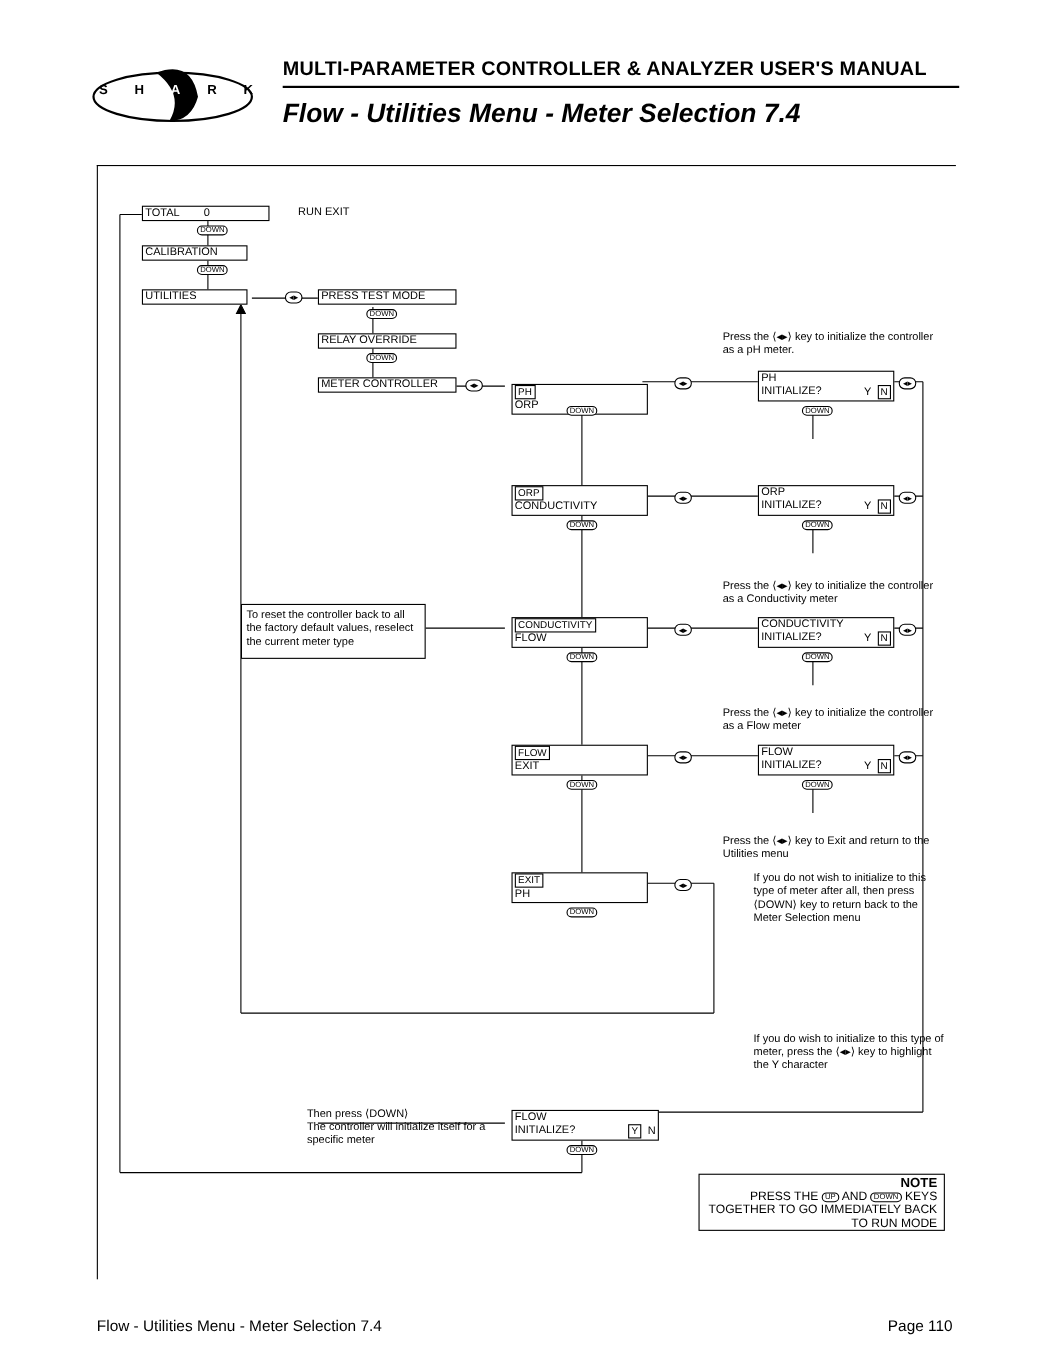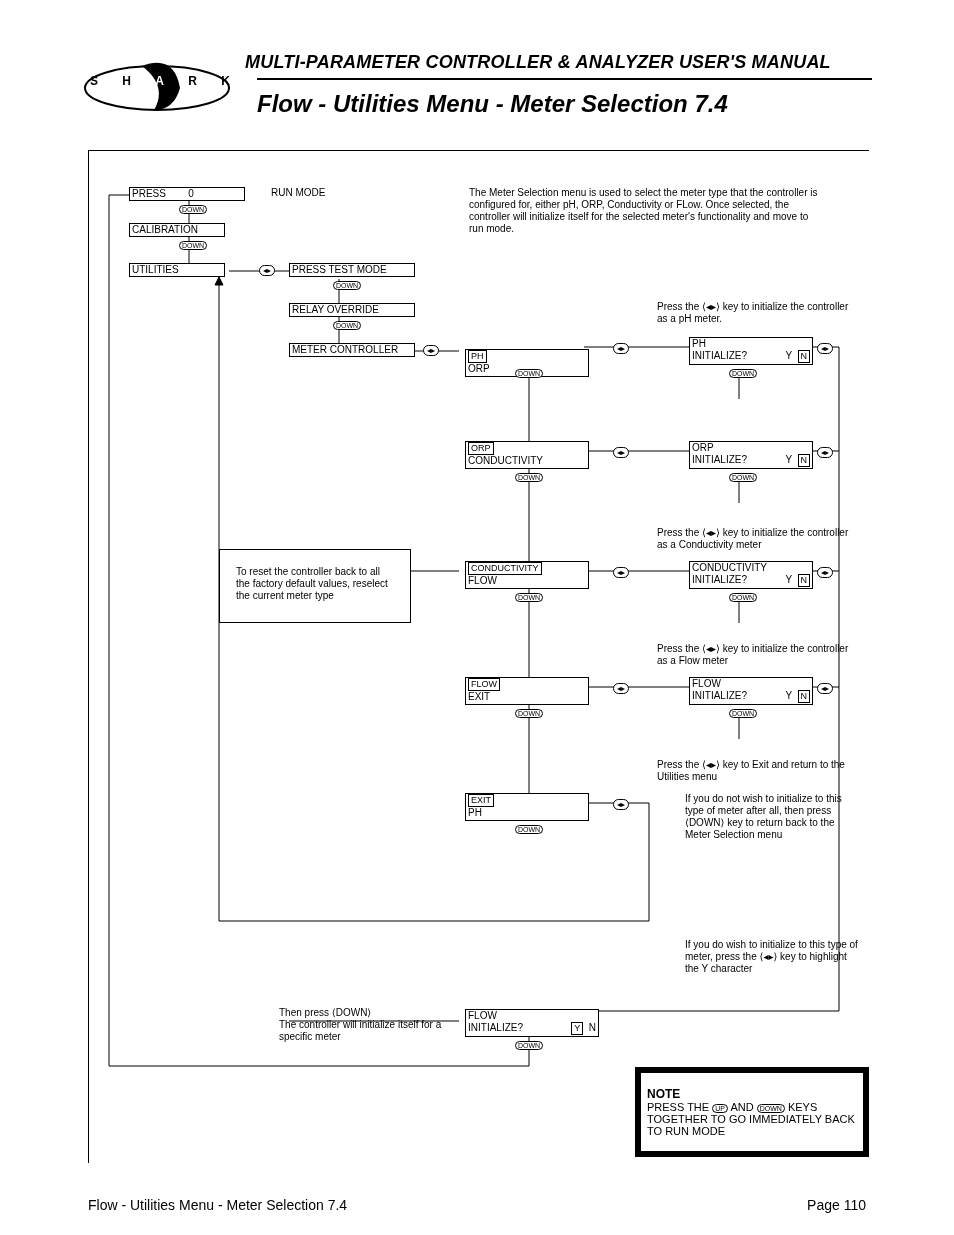--- a/index.html
+++ b/index.html
@@ -1,29 +1,29 @@
 <!DOCTYPE html>
 <html><head>
 <meta charset="utf-8">
 <style>
   html,body{margin:0;padding:0;background:#fff;font-family:Helvetica,Arial,sans-serif;color:#000}
   .page{width:954px;height:1235px;position:relative;margin:0 auto;background:#fff}
   .header{position:absolute;top:52px;left:82px;right:82px;height:70px}
   .logo{position:absolute;left:0;top:6px}
-  .manual{position:absolute;left:163px;top:0;font-weight:bold;font-style:italic;font-size:18px;letter-spacing:.2px}
+  .manual{position:absolute;left:175px;top:0;font-weight:bold;font-size:18px;letter-spacing:.2px}
   .hr{position:absolute;left:175px;right:0;top:26px;height:2px;background:#000}
   .title{position:absolute;left:175px;top:38px;font-weight:bold;font-style:italic;font-size:24px}
   .footer{position:absolute;bottom:22px;left:88px;right:88px;font-size:14px;display:flex;justify-content:space-between}
   
   .frame{position:absolute;left:88px;top:150px;width:780px;height:1012px;border-left:1.4px solid #000;border-top:1.4px solid #000}
   .box{position:absolute;border:1px solid #000;font-size:10px;line-height:12px;padding:0 2px;background:#fff;white-space:pre}
   .txt{position:absolute;font-size:10px;line-height:12px;white-space:pre-line}
   .enter{display:inline-block;border:1px solid #000;border-radius:8px;font-size:8px;padding:0 3px;vertical-align:middle;background:#fff}
   .down{display:inline-block;border:1px solid #000;border-radius:8px;font-size:7px;padding:0 2px;vertical-align:middle;background:#fff}
-  .noteframe{position:absolute;border:6px solid #000000;text-align:left;font-size:11px;padding:14px 6px}
+  .noteframe{position:absolute;border:1px solid #000000;text-align:right;font-size:11px;padding:0 6px}
   .notetitle{font-weight:bold;font-size:12px}
   svg.lines{position:absolute;left:0;top:0;width:100%;height:100%;pointer-events:none}
   .cursor{display:inline-block;border:1px solid #000;padding:0 2px;font-size:9px;line-height:11px}
 </style>
 </head>
 <body>
 
 <div class="page">
 
   <div class="header">
@@ -86,38 +86,37 @@
         <line x1="440" y1="915" x2="20" y2="915"></line>
         <line x1="20" y1="915" x2="20" y2="44"></line>
         <line x1="20" y1="44" x2="40" y2="44"></line>
 
         <line x1="290" y1="420" x2="370" y2="420"></line>
 
         <line x1="370" y1="870" x2="200" y2="870"></line>
       </g>
     </svg>
 
-    <div class="box" style="left:40px;top:36px;width:110px"><span>PRESS</span>        <span>0</span></div>
-    <div class="txt" style="left:182px;top:36px">RUN MODE</div>
+    <div class="box" style="left:40px;top:36px;width:110px"><span>TOTAL</span>        <span>0</span></div>
+    <div class="txt" style="left:182px;top:36px">RUN EXIT</div>
     <span class="down" style="position:absolute;left:90px;top:54px">DOWN</span>
     <div class="box" style="left:40px;top:72px;width:90px">CALIBRATION</div>
     <span class="down" style="position:absolute;left:90px;top:90px">DOWN</span>
     <div class="box" style="left:40px;top:112px;width:90px">UTILITIES</div>
     <span class="enter" style="position:absolute;left:170px;top:114px">◂▸</span>
 
     <div class="box" style="left:200px;top:112px;width:120px">PRESS TEST MODE</div>
     <span class="down" style="position:absolute;left:244px;top:130px">DOWN</span>
     <div class="box" style="left:200px;top:152px;width:120px">RELAY OVERRIDE</div>
     <span class="down" style="position:absolute;left:244px;top:170px">DOWN</span>
     <div class="box" style="left:200px;top:192px;width:120px">METER CONTROLLER</div>
     <span class="enter" style="position:absolute;left:334px;top:194px">◂▸</span>
 
-    <div class="txt" style="left:380px;top:36px;width:350px">The Meter Selection menu is used to select the meter type that the controller is configured for, either pH, ORP, Conductivity or FLow. Once selected, the controller will initialize itself for the selected meter's functionality and move to run mode.</div>
 
-    <div class="box" style="left:130px;top:398px;width:158px;height:40px;white-space:normal;padding:16px">To reset the controller back to all the factory default values, reselect the current meter type</div>
+    <div class="box" style="left:130px;top:398px;width:158px;height:40px;white-space:normal;padding:4px">To reset the controller back to all the factory default values, reselect the current meter type</div>
 
     <div class="txt" style="left:568px;top:150px;width:200px">Press the  ⟨◂▸⟩  key to initialize the controller as a pH meter.</div>
     <div class="box" style="left:376px;top:198px;width:118px;height:26px"><span class="cursor">PH</span>
 <span>ORP</span></div>
     <span class="enter" style="position:absolute;left:524px;top:192px">◂▸</span>
     <span class="down" style="position:absolute;left:426px;top:218px">DOWN</span>
     <div class="box" style="left:600px;top:186px;width:118px;height:26px"><span>PH</span>
 <span>INITIALIZE?</span>        <span style="float:right">Y  <span class="cursor">N</span></span></div>
     <span class="enter" style="position:absolute;left:728px;top:192px">◂▸</span>
     <span class="down" style="position:absolute;left:640px;top:218px">DOWN</span>

